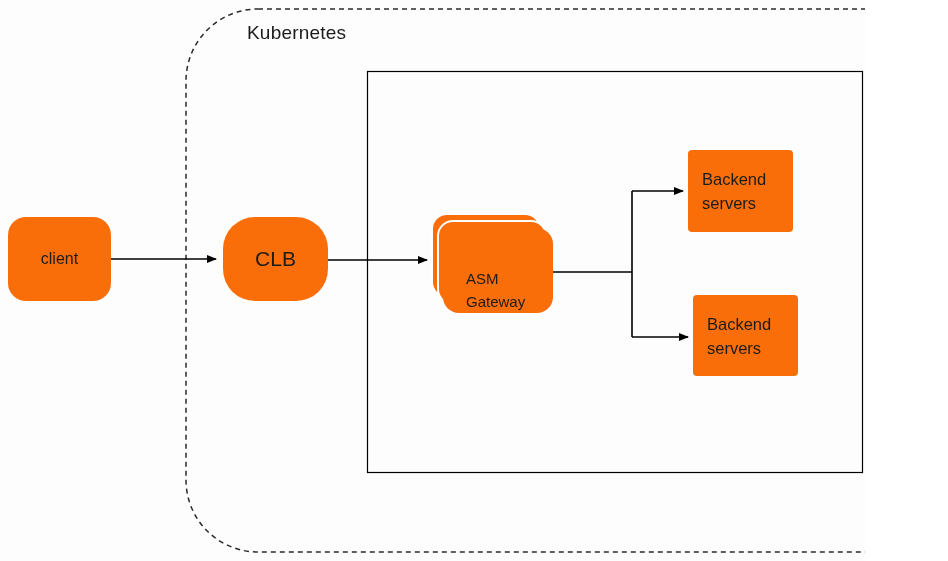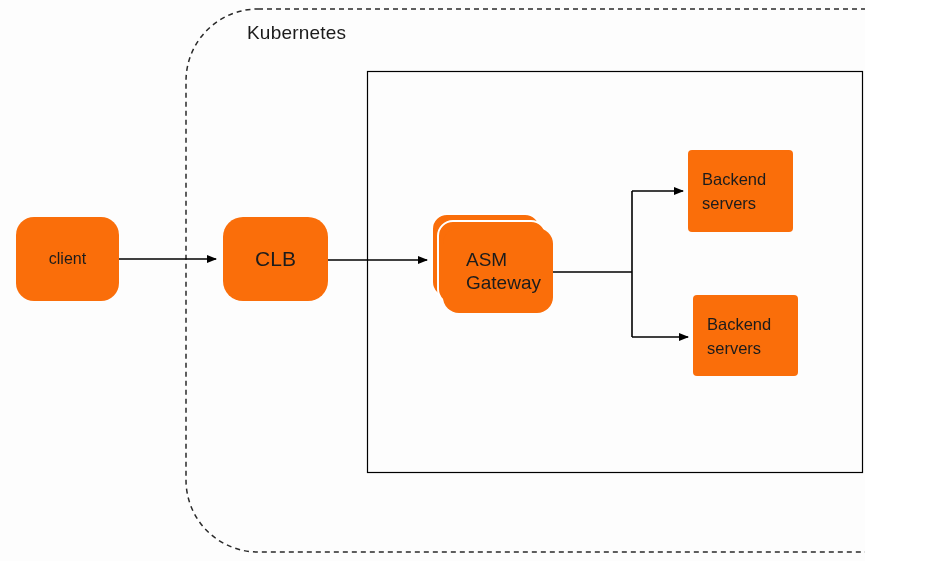--- a/index.html
+++ b/index.html
@@ -44,46 +44,46 @@
     display: flex;
     align-items: center;
   }
   .node .label { display: block; }
   .node-client {
     left: 8px; top: 217px;
     width: 103px; height: 84px;
     border-radius: 18px;
     justify-content: center;
     font-size: 16px;
-    margin-left: 8px;
   }
   .node-clb {
     left: 223px; top: 217px;
     width: 105px; height: 84px;
-    border-radius: 20px;
+    border-radius: 32px;
     justify-content: center;
     font-size: 21px;
   }
   .asm-layer {
     position: absolute;
     width: 110px; height: 85px;
     background: var(--node-fill);
     border: 2px solid #ffffff;
     border-radius: 16px;
   }
   .asm-back   { left: 431px; top: 213px; }
   .asm-middle { left: 437px; top: 220px; }
   .asm-front {
     left: 443px; top: 228px;
     width: 110px; height: 85px;
     border-radius: 16px;
     border: none;
     padding-left: 23px;
-    font-size: 19px;
+    font-size: 15px;
     line-height: 23px;
+    align-items: flex-end;
   }
   .node-backend {
     width: 105px;
     border-radius: 4px;
     padding-left: 14px;
     font-size: 16.5px;
     line-height: 24px;
   }
   .node-backend-top    { left: 688px; top: 150px; height: 82px; }
   .node-backend-bottom { left: 693px; top: 295px; height: 81px; }

